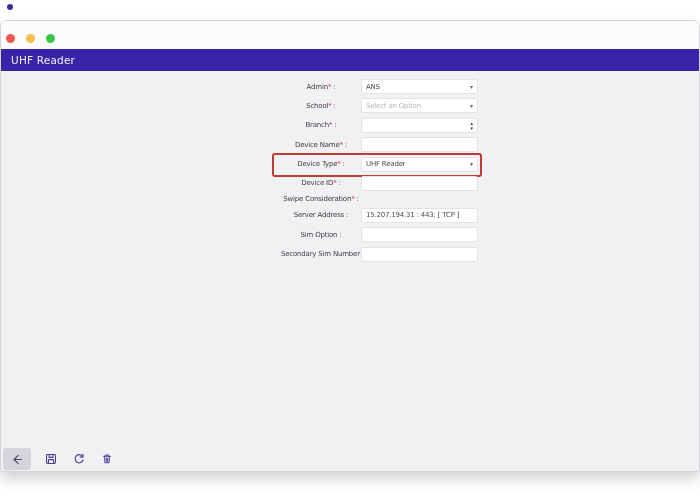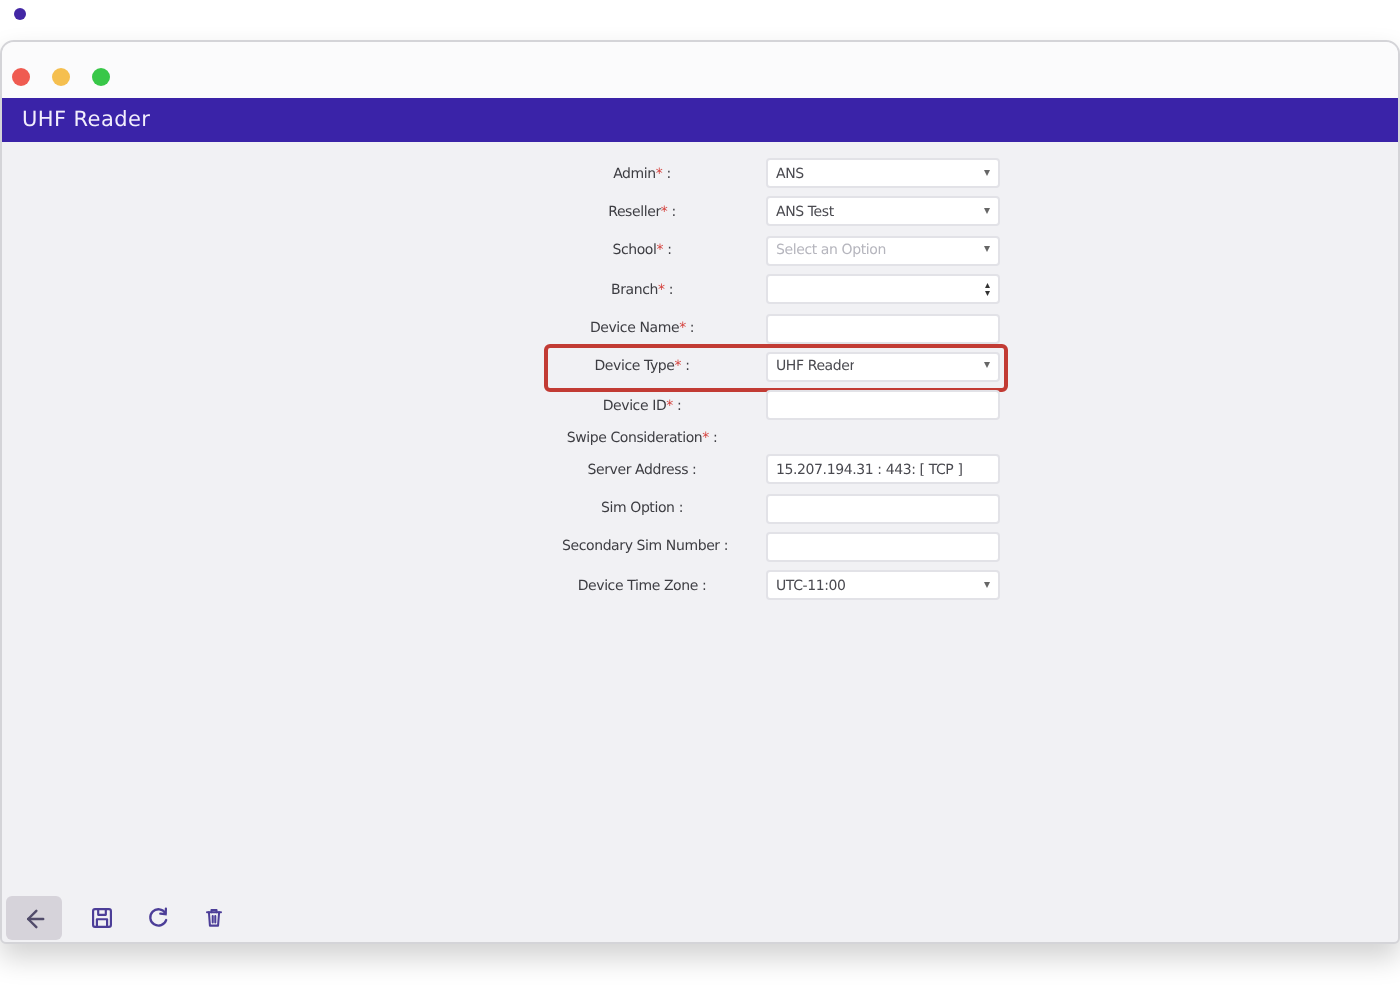--- a/index.html
+++ b/index.html
@@ -25,21 +25,21 @@
 
   .content { position:relative; height:402px; }
 
   .form { position:absolute; left:280px; top:8px; }
   .row { display:flex; align-items:center; margin-bottom:4.4px; position:relative; }
   .lbl { width:80px; font-size:7px; letter-spacing:-.2px; color:#3d3d42;
          white-space:nowrap; }
   .req { color:#d43f3a; }
   .ctl { position:relative; width:117px; height:15px; background:#ffffff;
          border:1px solid #e2e2e7; border-radius:2px; display:flex;
-         align-items:center; padding:0 4px;margin-left:22px; }
+         align-items:center; padding:0 4px; }
   .val { font-size:7px; letter-spacing:-.2px; color:#4a4a50; white-space:nowrap;
          overflow:hidden; }
   .row.placeholder .val { color:#b5b5bd; }
   .caret { position:absolute; right:4px; top:50%; transform:translateY(-50%);
            font-size:6px; color:#666; line-height:1; }
   .spincaret { position:absolute; right:4px; top:50%; transform:translateY(-50%);
                display:flex; flex-direction:column; align-items:center;
                font-size:5px; color:#333; line-height:.85; }
   .row.highlight::after { content:""; position:absolute; left:-9px; right:-4px;
            top:-4px; bottom:-5px; border:2px solid #c23b34; border-radius:3px;
@@ -73,27 +73,20 @@
     <div class="content">
       <div class="form" id="form-rows">
   <div class="row">
     <div class="lbl"><span class="lbl-text">Admin</span><span class="req">*</span><span class="suffix"> :</span></div>
     <div class="ctl">
       <span class="val">ANS</span>
     <span class="caret">▾</span>
             </div>
   </div>
 
-  <div class="row">
-    <div class="lbl"><span class="lbl-text">Reseller</span><span class="req">*</span><span class="suffix"> :</span></div>
-    <div class="ctl">
-      <span class="val">ANS Test</span>
-    <span class="caret">▾</span>
-            </div>
-  </div>
 
   <div class="row placeholder">
     <div class="lbl"><span class="lbl-text">School</span><span class="req">*</span><span class="suffix"> :</span></div>
     <div class="ctl">
       <span class="val">Select an Option</span>
     <span class="caret">▾</span>
             </div>
   </div>
 
   <div class="row">
@@ -148,27 +141,20 @@
     </div>
   </div>
 
   <div class="row">
     <div class="lbl"><span class="lbl-text">Secondary Sim Number</span><span class="req"></span><span class="suffix"> :</span></div>
     <div class="ctl">
       <span class="val"></span>
     </div>
   </div>
 
-  <div class="row">
-    <div class="lbl"><span class="lbl-text">Device Time Zone</span><span class="req"></span><span class="suffix"> :</span></div>
-    <div class="ctl">
-      <span class="val">UTC-11:00</span>
-    <span class="caret">▾</span>
-            </div>
-  </div>
 </div>
 
       <div class="toolbar">
         <button class="tool back">
           <span>
             <svg width="15" height="15" viewBox="0 0 22 22" fill="none" stroke="#514b6a" stroke-width="1.8" stroke-linecap="round" stroke-linejoin="round">
               <path d="M12 5 L6 11 L12 17"></path>
                 <path d="M6 11 H17"></path>
             </svg>
           </span>

